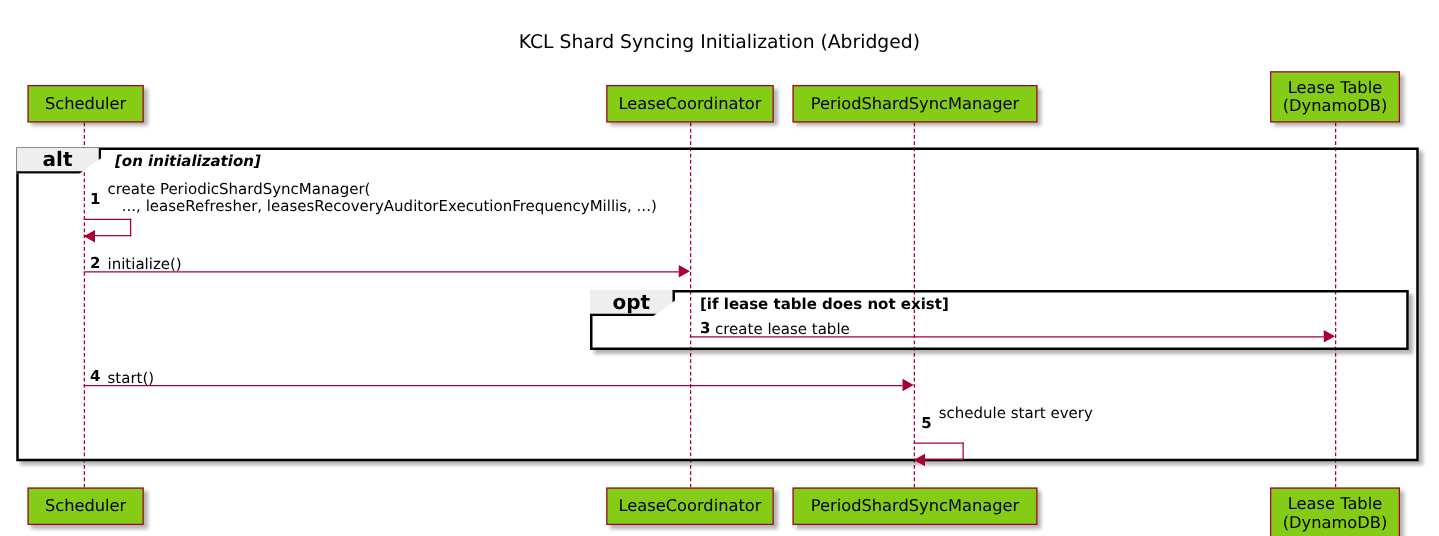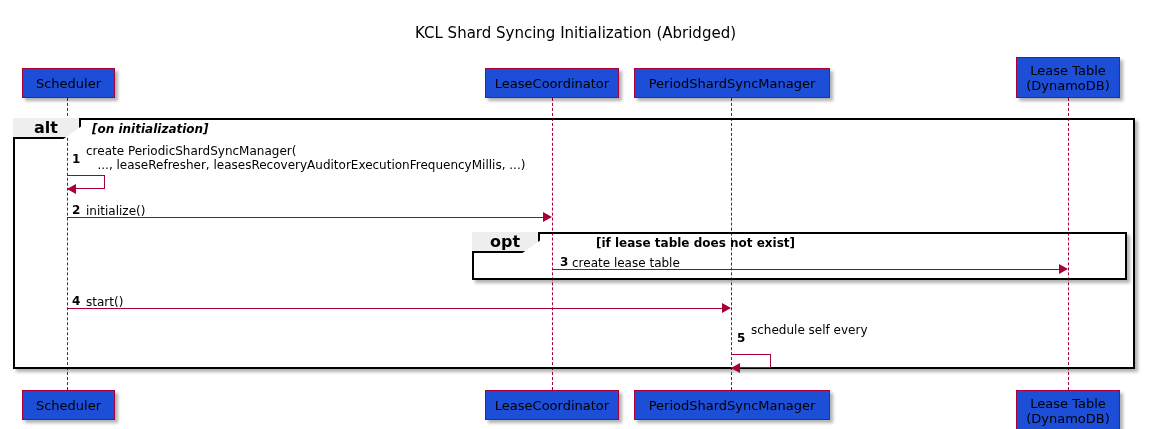--- a/index.html
+++ b/index.html
@@ -19,21 +19,21 @@
     font-size:15px;
     color:#000000;
     font-family:"DejaVu Sans", sans-serif;
     white-space:pre;
   }
 
   
   .participant{
     position:absolute;
     box-sizing:border-box;
-    background:#1d4ed8;
+    background:#84cc16;
     border:1.5px solid #A80036;
     color:#000000;
     font-size:13px;
     text-align:center;
     display:flex;
     align-items:center;
     justify-content:center;
     flex-direction:column;
     line-height:15px;
     box-shadow:3px 3px 3px rgba(0,0,0,0.30);
@@ -130,21 +130,21 @@
   <div class="lifeline" style="left:552px;top:82px;height:292px;"></div>
   <div class="lifeline" style="left:731px;top:82px;height:292px;"></div>
   <div class="lifeline" style="left:1068px;top:82px;height:292px;"></div>
 
   <div class="fragment" style="left:13px;top:102px;width:1122px;height:251px;"></div>
   <div class="fragment-label" style="left:13px;top:102px;width:68px;">alt</div>
   <div class="fragment-guard" style="left:92px;top:106px;font-style:italic;">[on initialization]</div>
 
   <div class="fragment" style="left:472px;top:216px;width:655px;height:48px;"></div>
   <div class="fragment-label" style="left:472px;top:216px;width:68px;">opt</div>
-  <div class="fragment-guard" style="left:560px;top:220px;margin-left:36px;">[if lease table does not exist]</div>
+  <div class="fragment-guard" style="left:560px;top:220px;">[if lease table does not exist]</div>
 
   <div class="msg-num" style="left:72px;top:136px;">1</div>
   <div class="msg-text" style="left:86px;top:142px;">   ..., leaseRefresher, leasesRecoveryAuditorExecutionFrequencyMillis, ...)</div>
   <div class="msg-text" style="left:86px;top:128px;">create PeriodicShardSyncManager(</div>
   <div class="self-loop" style="left:67px;top:159px;width:38px;height:14px;"></div>
   <div class="msg-arrow left" style="left:67px;top:168px;"></div>
 
   <div class="msg-num" style="left:72px;top:187px;">2</div>
   <div class="msg-text" style="left:86px;top:188px;">initialize()</div>
   <div class="msg-line" style="left:67px;top:201px;width:476px;"></div>
@@ -154,21 +154,21 @@
   <div class="msg-text" style="left:572px;top:240px;">create lease table</div>
   <div class="msg-line" style="left:552px;top:253px;width:507px;"></div>
   <div class="msg-arrow right" style="left:1059px;top:248px;"></div>
 
   <div class="msg-num" style="left:72px;top:278px;">4</div>
   <div class="msg-text" style="left:86px;top:279px;">start()</div>
   <div class="msg-line" style="left:67px;top:292px;width:655px;"></div>
   <div class="msg-arrow right" style="left:722px;top:287px;"></div>
 
   <div class="msg-num" style="left:737px;top:315px;">5</div>
-  <div class="msg-text" style="left:751px;top:307px;">schedule self every</div>
+  <div class="msg-text" style="left:751px;top:307px;">schedule start every</div>
   <div class="self-loop" style="left:731px;top:338px;width:40px;height:14px;"></div>
   <div class="msg-arrow left" style="left:731px;top:347px;"></div>
 
   <div class="participant" style="left:22px;top:52px;width:93px;height:30px;">
     <span>Scheduler</span>
   </div>
 
   <div class="participant" style="left:485px;top:52px;width:134px;height:30px;">
     <span>LeaseCoordinator</span>
   </div>

